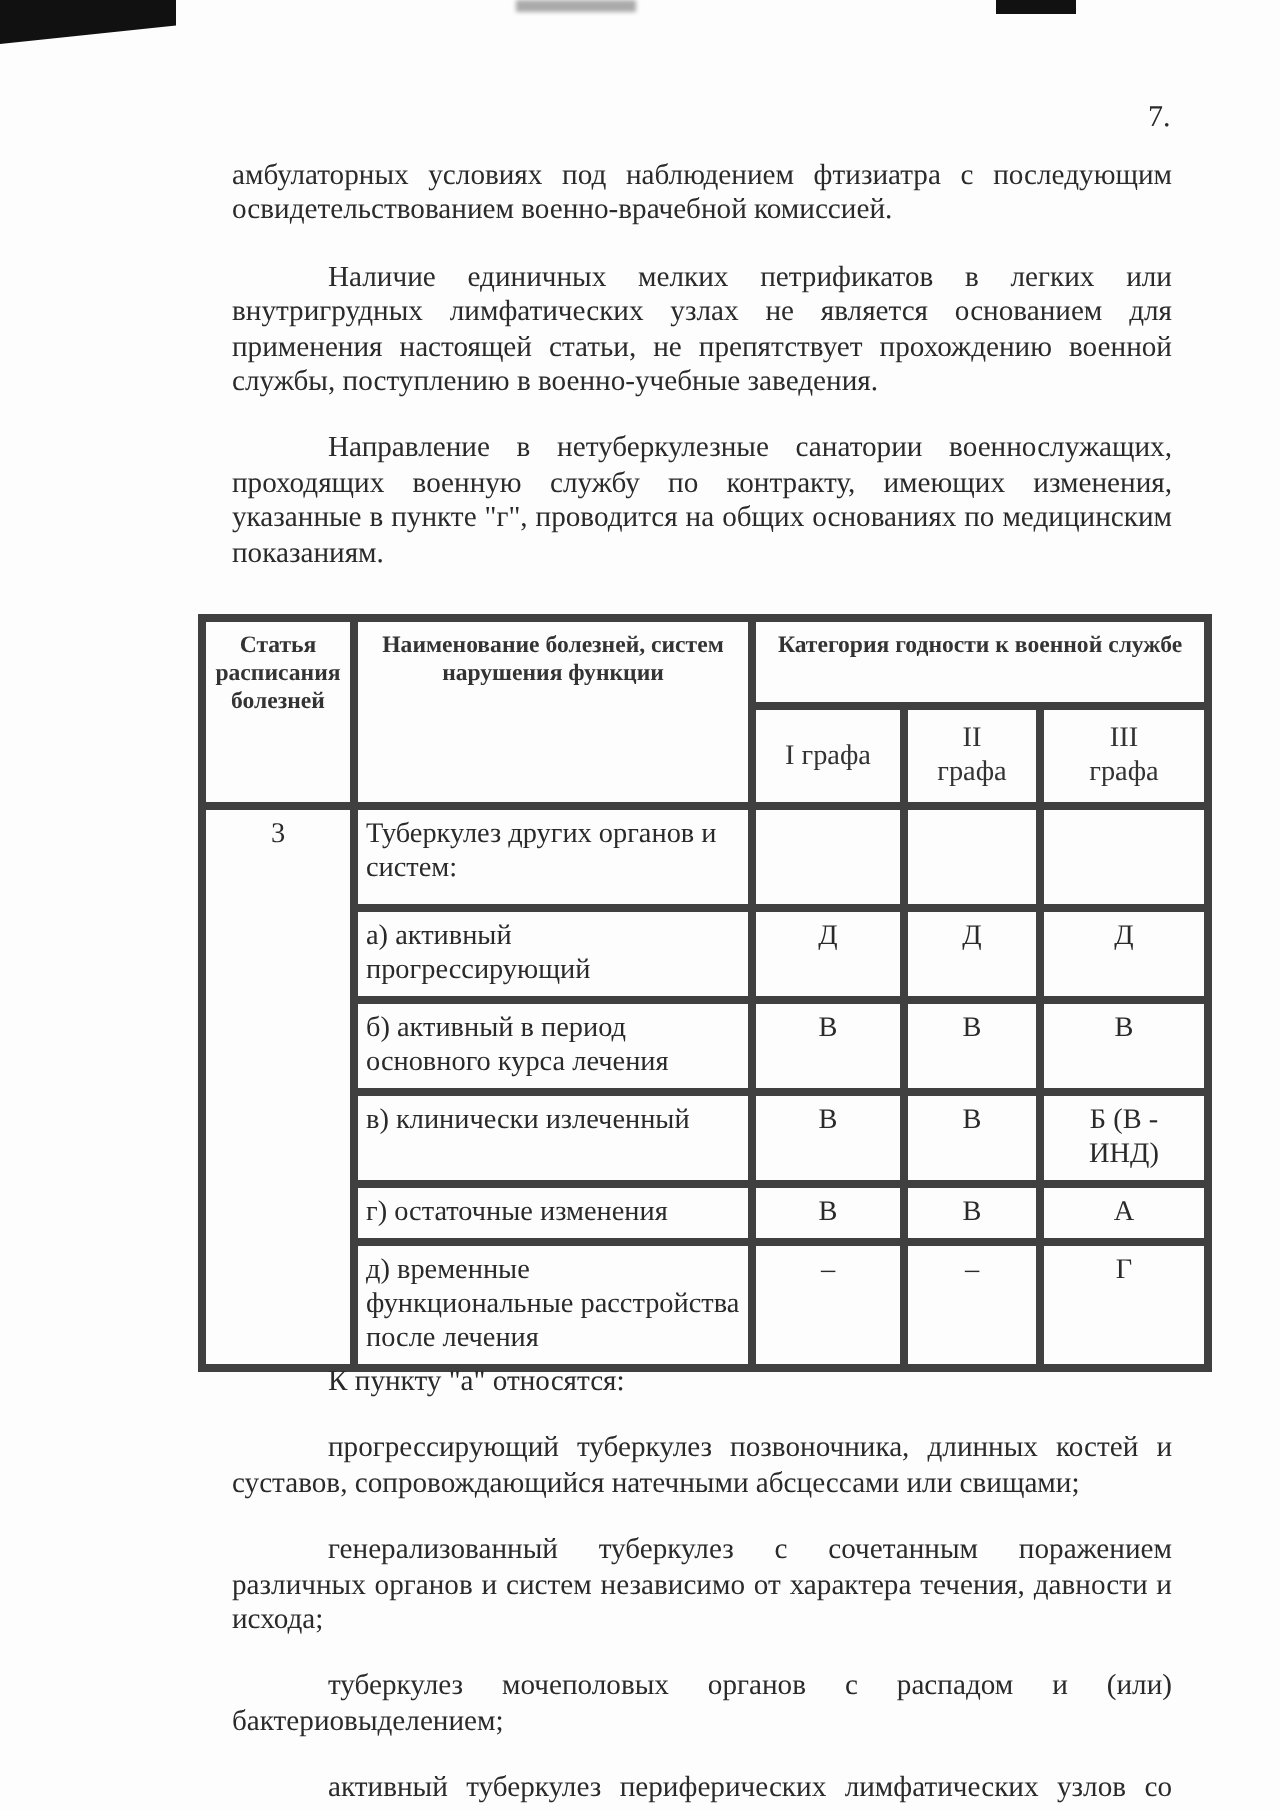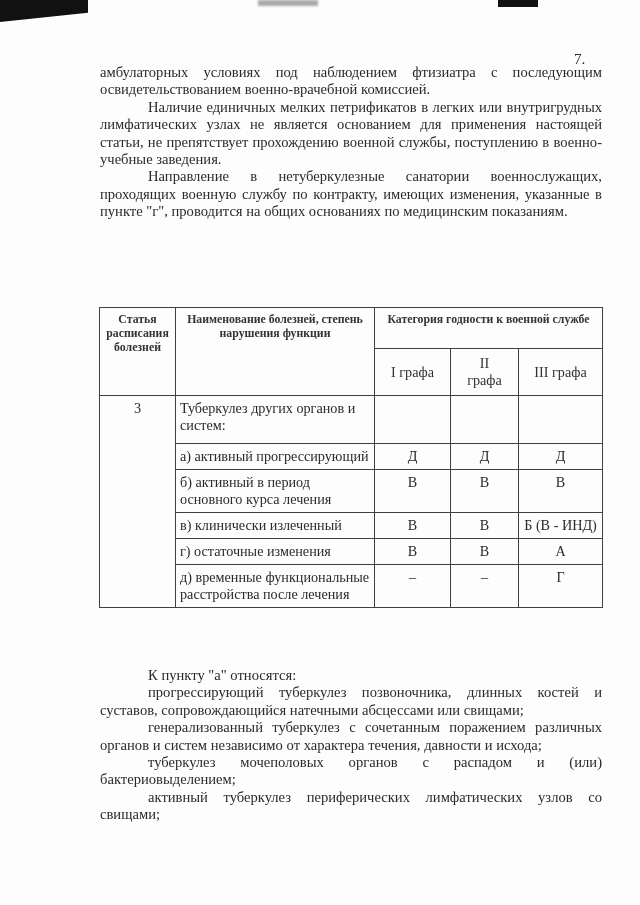--- a/index.html
+++ b/index.html
@@ -6,30 +6,30 @@
   body {
     width: 640px; height: 905px; position: relative; overflow: hidden;
     background: #fdfdfd;
     font-family: "Liberation Serif", "DejaVu Serif", serif;
     color: #2a2a2a;
   }
   .scan-top { position: absolute; left: 0; top: 0; width: 640px; height: 14px; }
   .scan-mark { position: absolute; }
   .page-num { position: absolute; top: 51px; left: 574px; font-size: 15px; }
   .text { position: absolute; left: 100px; width: 502px; font-size: 14.6px; line-height: 17.4px; text-align: justify; }
-  .text p { margin: 0; text-indent: 48px; }
+  .text p { margin: 16px; text-indent: 48px; }
   .text p.noindent { text-indent: 0; }
   #block1 { top: 64px; }
   #block2 { top: 667px; }
   table.ttable {
     position: absolute; left: 99px; top: 307px; width: 503px;
     border-collapse: collapse; table-layout: fixed;
     font-size: 14.2px; line-height: 17px;
   }
-  .ttable td, .ttable th { border: 1px solid #404040; vertical-align: top; padding: 4px 4px; }
+  .ttable td, .ttable th { border: 4px solid #404040; vertical-align: top; padding: 4px 4px; }
   .ttable th { font-weight: bold; font-size: 11.8px; line-height: 14px; text-align: center; color: #333; }
   .ttable th.sub { font-weight: normal; font-size: 14.2px; line-height: 17px; vertical-align: middle; padding: 6px 14px; }
   .ttable td.c { text-align: center; }
   .ttable td.desc { text-align: left; }
 </style>
 </head>
 <body>
 
 <div class="scan-top">
   <div class="scan-mark" style="left:0;top:0;width:88px;height:22px;background:#111;transform:skewY(-6deg);transform-origin:0 0;"></div>
@@ -49,21 +49,21 @@
   <colgroup>
     <col style="width:76px">
       <col style="width:199px">
       <col style="width:76px">
       <col style="width:68px">
       <col style="width:84px">
   </colgroup>
   <tbody>
       <tr>
     <th rowspan="2">Статья расписания болезней</th>
-    <th rowspan="2">Наименование болезней, степень нарушения функции</th>
+    <th rowspan="2">Наименование болезней, систем нарушения функции</th>
     <th colspan="3" style="height:32px;">Категория годности к военной службе</th>
   </tr>
   <tr>
     <th class="sub">I графа</th>
     <th class="sub">II графа</th>
     <th class="sub">III графа</th>
   </tr>
   <tr>
     <td class="c" rowspan="6">3</td>
     <td class="desc" style="height:39px;">Туберкулез других органов и систем:</td>

